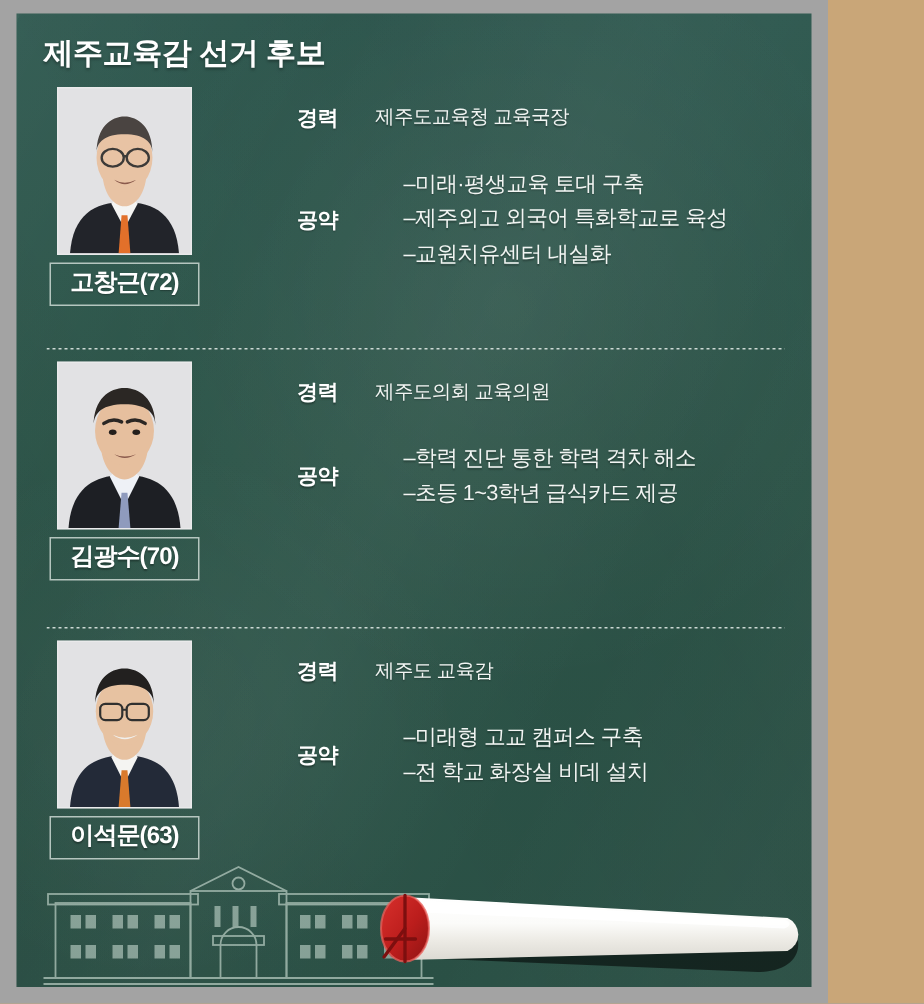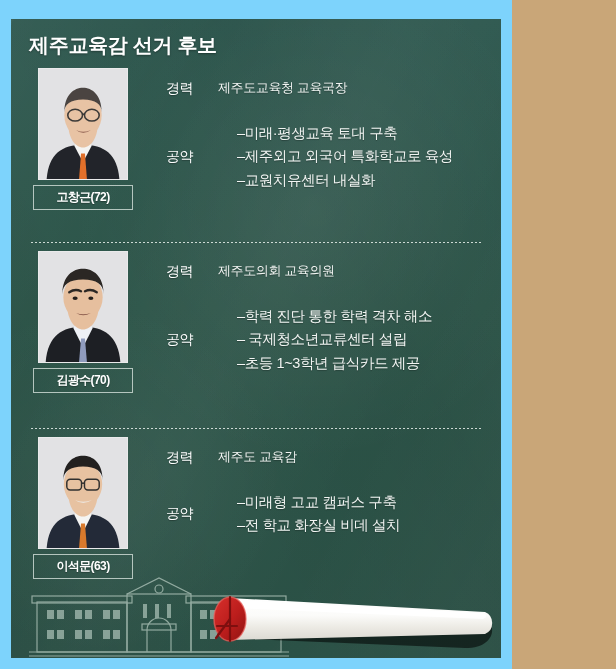--- a/index.html
+++ b/index.html
@@ -8,24 +8,24 @@
     width: 616px;
     height: 669px;
     overflow: hidden;
     font-family: "Liberation Sans", "DejaVu Sans", sans-serif;
     background: #c9a678;
   }
 
   
   #infographic {
     position: relative;
-    width: 512px;
+    width: 552px;
     height: 669px;
-    background: #7dd3fc;
-    padding: 19px 11px 11px 11px;
+    background: #a3a3a3;
+    padding: 9px 11px 11px 11px;
   }
 
   
   #board {
     position: relative;
     width: 100%;
     height: 100%;
     background:
       radial-gradient(ellipse 70% 55% at 62% 30%, rgba(255,255,255,0.055), rgba(255,255,255,0) 72%),
       radial-gradient(ellipse 55% 40% at 18% 72%, rgba(255,255,255,0.04), rgba(255,255,255,0) 70%),
@@ -89,21 +89,21 @@
     overflow: hidden;
   }
   .portrait svg { display: block; width: 100%; height: 100%; }
 
   .nameplate {
     margin: 5px auto 0;
     width: 100px;
     text-align: center;
     border: 1px solid rgba(225,235,230,0.75);
     color: #ffffff;
-    font-size: 12px;
+    font-size: 16px;
     font-weight: bold;
     line-height: 1;
     padding: 5px 0 6px;
     letter-spacing: -0.6px;
     text-shadow: 0 1px 1px rgba(0,0,0,0.3);
   }
 
   
   .info {
     position: absolute;
@@ -112,25 +112,26 @@
     right: 16px;
   }
   .info-row { display: flex; align-items: flex-start; }
   .row-career { margin-top: 10px; }
   .row-pledge { margin-top: 22px; align-items: center; }
 
   .info-label {
     flex: 0 0 auto;
     width: 52px;
     font-size: 14px;
-    font-weight: normal;
+    font-weight: bold;
     color: #ffffff;
     letter-spacing: -0.4px;
     text-shadow: 0 1px 1px rgba(0,0,0,0.3);
     line-height: 1.55;
+    margin-left: 32px;
   }
   .info-value {
     font-size: 13px;
     color: #f2f5f3;
     letter-spacing: -0.4px;
     line-height: 1.55;
     text-shadow: 0 1px 1px rgba(0,0,0,0.28);
   }
   .pledge-list { list-style: none; }
   .pledge-list li {
@@ -247,21 +248,20 @@
       </div>
       <div class="info">
         <div class="info-row row-career">
           <span class="info-label">경력</span>
           <span class="info-value">제주도의회 교육의원</span>
         </div>
         <div class="info-row row-pledge">
           <span class="info-label">공약</span>
           <ul class="pledge-list">
             <li>–학력 진단 통한 학력 격차 해소</li>
-            <li>– 국제청소년교류센터 설립</li>
             <li>–초등 1~3학년 급식카드 제공</li>
           </ul>
         </div>
       </div>
     </div>
 
     <div class="divider div-2"></div>
 
     <div class="candidate cand-3">
       <div class="portrait-block">

